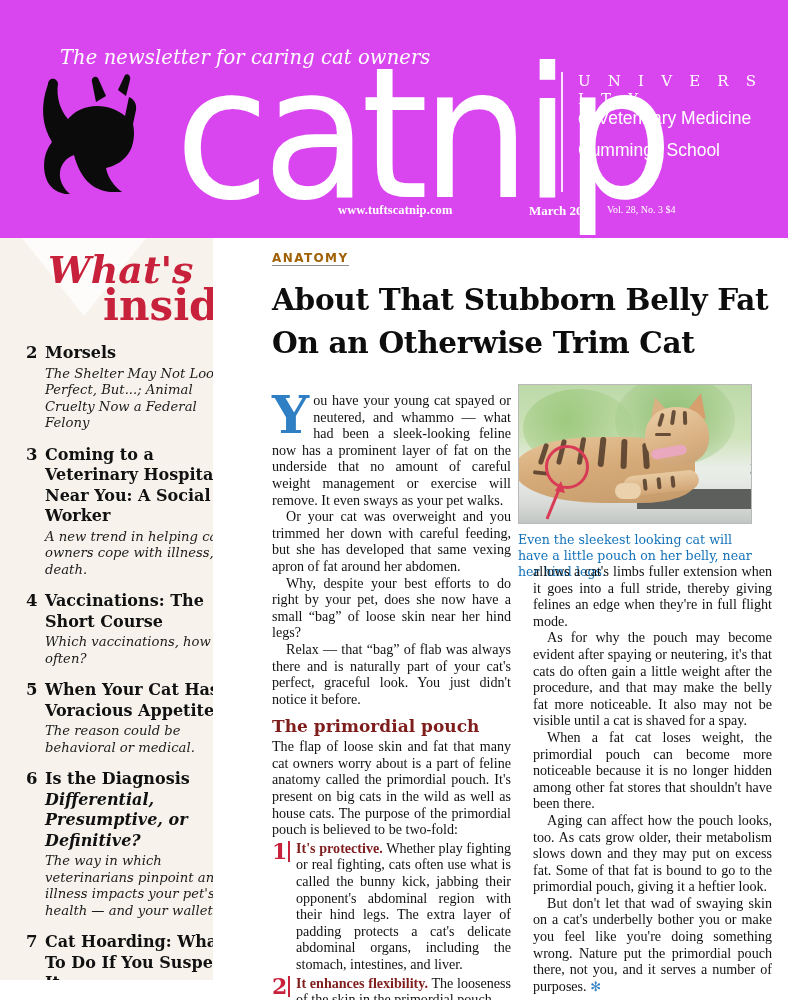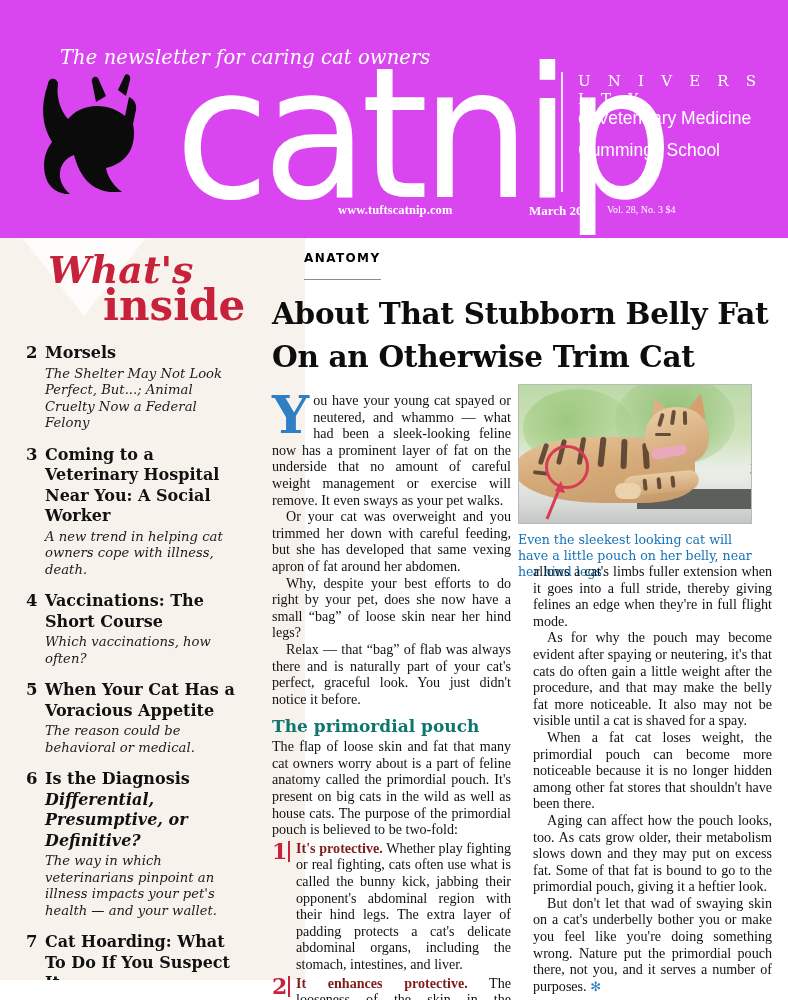--- a/index.html
+++ b/index.html
@@ -57,21 +57,21 @@
     position:absolute;left:529px;top:203px;
     font-size:13px;font-weight:bold;color:#fff;
   }
   .issue-vol{
     position:absolute;left:607px;top:204px;
     font-size:10px;font-weight:normal;color:#fff;
   }
 
   
   .sidebar{
-    position:absolute;left:0;top:238px;width:305px;height:742px;
+    position:absolute;left:0;top:238px;width:213px;height:742px;
     background:#f7f3ec;overflow:hidden;
   }
   .notch{
     position:absolute;left:22px;top:0;width:0;height:0;
     border-left:62px solid transparent;
     border-right:62px solid transparent;
     border-top:78px solid #ffffff;
     opacity:.75;
   }
   .whats{
@@ -100,22 +100,22 @@
   .toc-sub{
     font-family:"DejaVu Serif", serif;
     font-style:italic;font-size:13.2px;line-height:16.5px;color:#1b1b1b;margin-top:2px;
   }
 
   
   .article{position:absolute;left:272px;top:248px;width:500px;}
   .kicker{
     display:inline-block;
     font-family:"DejaVu Sans", sans-serif;
-    font-weight:bold;font-size:12px;color:#000000;letter-spacing:1.4px;
-    border-bottom:1.6px solid #8c8c8c;padding-bottom:14px;margin-left:32px;
+    font-weight:bold;font-size:12px;color:#a16207;letter-spacing:1.4px;
+    border-bottom:1.6px solid #8c8c8c;padding-bottom:0;
   }
   .headline{
     font-family:"DejaVu Serif", serif;
     font-weight:bold;font-size:29.5px;line-height:43px;color:#0d0d0d;
     margin-top:12px;letter-spacing:-.3px;
   }
   .deck{
     font-family:"DejaVu Serif", serif;
     font-style:italic;font-size:14.6px;color:#222;margin-top:9px;
   }
@@ -132,21 +132,21 @@
   .col p{margin:0;text-indent:14px;}
   .col p.noindent{text-indent:0;}
   .dropcap{
     float:left;
     font-family:"DejaVu Serif", serif;
     font-weight:bold;font-size:52px;line-height:41px;color:#2f7fc4;
     margin:2px 4px 0 0;
   }
   .subhead{
     font-family:"DejaVu Serif", serif;
-    font-weight:bold;font-size:17px;color:#0f766e;margin:9px 0 2px 0;line-height:20px;
+    font-weight:bold;font-size:17px;color:#7f1d1d;margin:9px 0 2px 0;line-height:20px;
   }
   .numitem{position:relative;padding-left:24px;margin-top:2px;}
   .numitem .n{
     position:absolute;left:0;top:1px;
     font-family:"DejaVu Serif", serif;
     font-weight:bold;font-size:22px;line-height:20px;color:#c8213c;
   }
   .numitem .bar{
     position:absolute;left:16px;top:1px;width:1.6px;height:21px;background:#c8213c;
   }
@@ -361,21 +361,21 @@
 
       <div class="numitem">
         <span class="n">1</span>
         <span class="bar"></span>
         <p><span class="lead">It's protective.</span><span> Whether play fighting or real fighting, cats often use what is called the bunny kick, jabbing their opponent's abdominal region with their hind legs. The extra layer of padding protects a cat's delicate abdominal organs, including the stomach, intestines, and liver.</span></p>
       </div>
 
       <div class="numitem">
         <span class="n">2</span>
         <span class="bar"></span>
-        <p><span class="lead">It enhances protective.</span><span> The looseness of the skin in the primordial pouch</span></p>
+        <p><span class="lead">It enhances flexibility.</span><span> The looseness of the skin in the primordial pouch</span></p>
       </div>
     </div>
 
     <div class="col right">
       <p class="noindent">allows a cat's limbs fuller extension when it goes into a full stride, thereby giving felines an edge when they're in full flight mode.</p>
       <p>As for why the pouch may become evident after spaying or neutering, it's that cats do often gain a little weight after the procedure, and that may make the belly fat more noticeable. It also may not be visible until a cat is shaved for a spay.</p>
       <p>When a fat cat loses weight, the primordial pouch can become more noticeable because it is no longer hidden among other fat stores that shouldn't have been there.</p>
       <p>Aging can affect how the pouch looks, too. As cats grow older, their metabolism slows down and they may put on excess fat. Some of that fat is bound to go to the primordial pouch, giving it a heftier look.</p>
       <p><span>But don't let that wad of swaying skin on a cat's underbelly bother you or make you feel like you're doing something wrong. Nature put the primordial pouch there, not you, and it serves a number of purposes.</span> <span class="paw">✻</span></p>
     </div>

